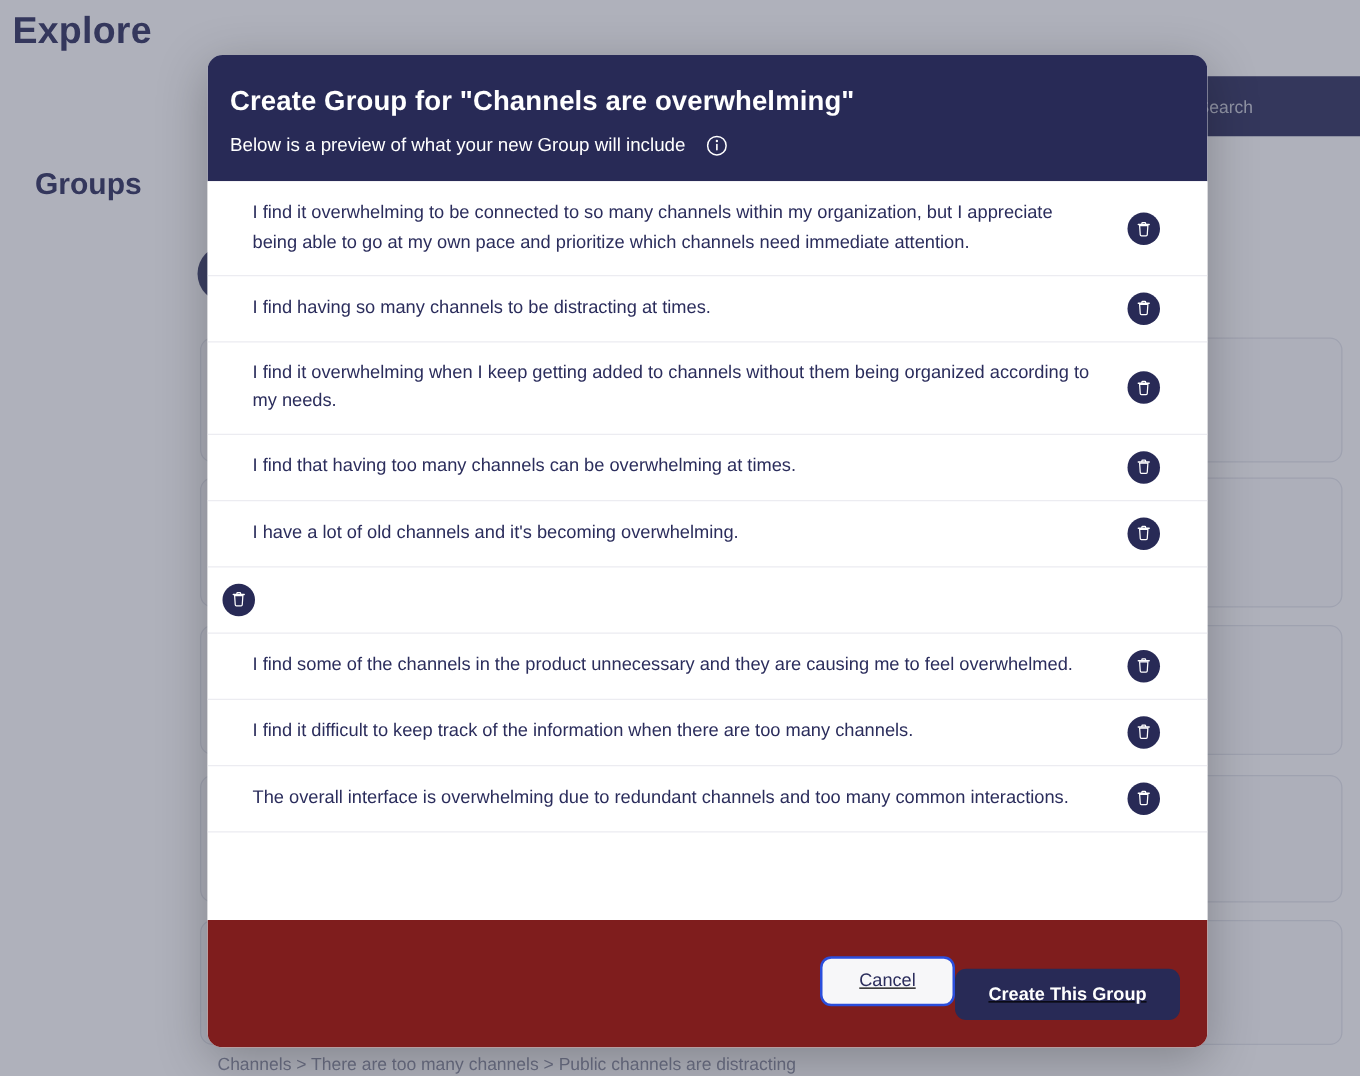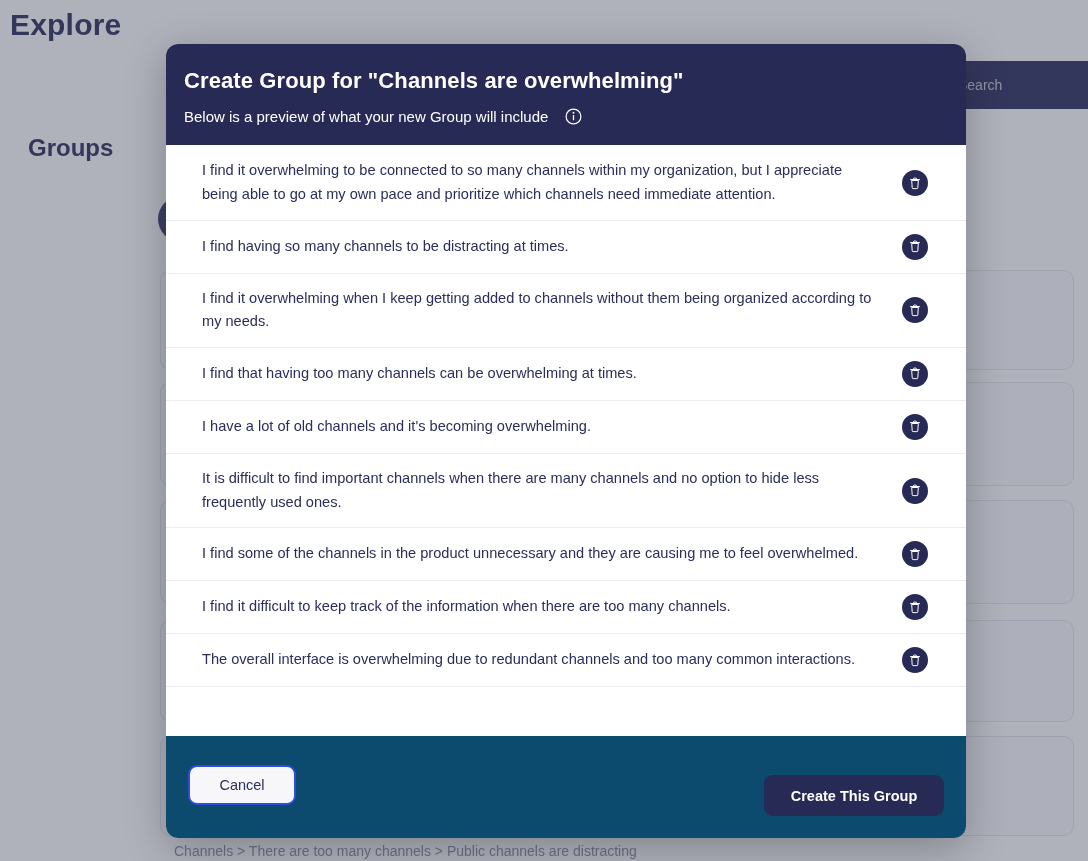--- a/index.html
+++ b/index.html
@@ -182,23 +182,24 @@
     align-items: center;
     justify-content: center;
     cursor: pointer;
     border: none;
   }
 
   .modal-footer {
     flex: 0 0 auto;
     display: flex;
     align-items: center;
-    justify-content: space-between;
+    justify-content: flex-end;
     padding: 18px 22px 22px 22px;
-    background: #0c4a6e;
+    background: #7f1d1d;
+    text-decoration: underline;
   }
 
   .btn-cancel {
     min-width: 108px;
     height: 40px;
     padding: 0 22px;
     border-radius: 9px;
     background: #f7f7f9;
     color: #2b2d5c;
     font-size: 14.5px;
@@ -304,21 +305,20 @@
         <div class="quote-text">I have a lot of old channels and it's becoming overwhelming.</div>
         <button class="delete-btn">
           <span style="line-height:0"><svg width="12" height="13" viewBox="0 0 12 13" xmlns="http://www.w3.org/2000/svg">
               <path d="M1.6 2.6h8.8" stroke="#ffffff" stroke-width="1.05" stroke-linecap="round"></path>
               <path d="M4.5 2.5V1.7c0-.35.28-.62.62-.62h1.76c.34 0 .62.27.62.62v.8" stroke="#ffffff" stroke-width="1" fill="none"></path>
               <path d="M2.7 3.5h6.6l-.5 7.3a.9.9 0 0 1-.9.82H4.1a.9.9 0 0 1-.9-.82L2.7 3.5z" stroke="#ffffff" stroke-width="1" fill="none"></path>
             </svg></span>
         </button>
       </div>
       <div class="quote-row">
-        <div class="quote-text">It is difficult to find important channels when there are many channels and no option to hide less frequently used ones.</div>
         <button class="delete-btn">
           <span style="line-height:0"><svg width="12" height="13" viewBox="0 0 12 13" xmlns="http://www.w3.org/2000/svg">
               <path d="M1.6 2.6h8.8" stroke="#ffffff" stroke-width="1.05" stroke-linecap="round"></path>
               <path d="M4.5 2.5V1.7c0-.35.28-.62.62-.62h1.76c.34 0 .62.27.62.62v.8" stroke="#ffffff" stroke-width="1" fill="none"></path>
               <path d="M2.7 3.5h6.6l-.5 7.3a.9.9 0 0 1-.9.82H4.1a.9.9 0 0 1-.9-.82L2.7 3.5z" stroke="#ffffff" stroke-width="1" fill="none"></path>
             </svg></span>
         </button>
       </div>
       <div class="quote-row">
         <div class="quote-text">I find some of the channels in the product unnecessary and they are causing me to feel overwhelmed.</div>

